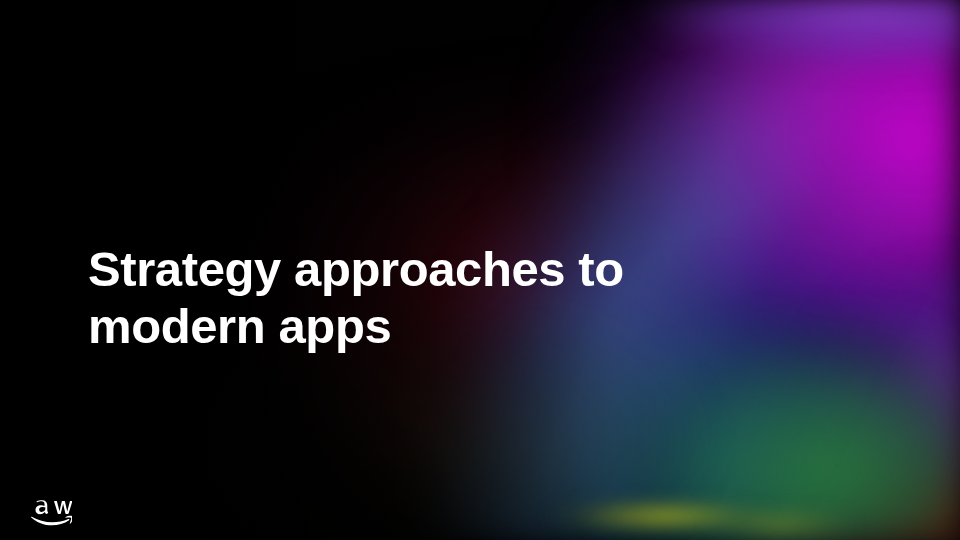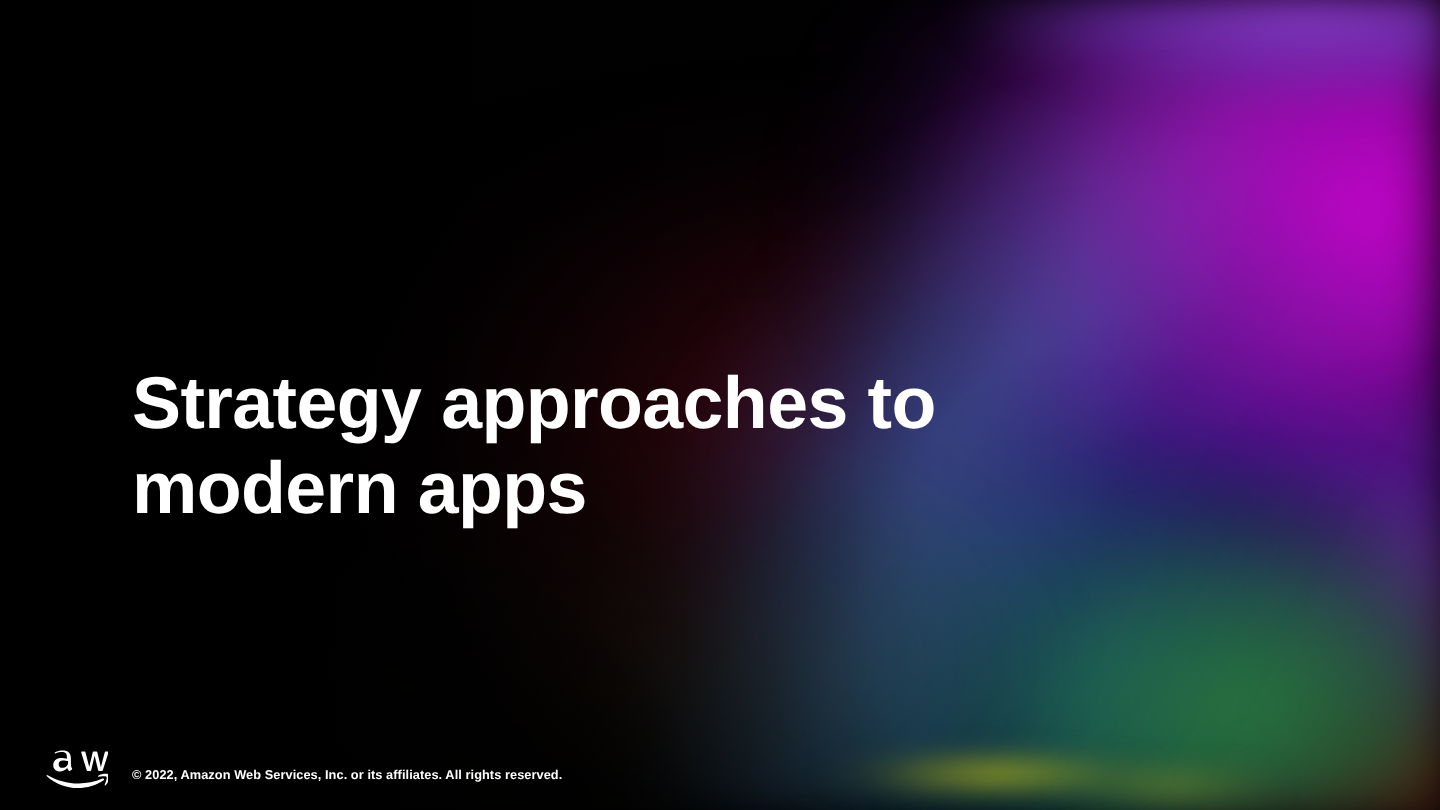--- a/index.html
+++ b/index.html
@@ -260,16 +260,15 @@
           <path d="M78.66 32.78c-1.7 0-3.39-.2-5.03-.59-1.63-.39-2.91-.81-3.75-1.31-.52-.29-.88-.62-1.01-.91-.13-.29-.2-.62-.2-.91v-1.66c0-.68.26-1.01.75-1.01.2 0 .39.03.59.1.2.07.49.2.81.33 1.11.49 2.32.88 3.59 1.14 1.31.26 2.58.39 3.88.39 2.06 0 3.66-.36 4.76-1.08 1.11-.72 1.7-1.76 1.7-3.1 0-.91-.29-1.66-.88-2.29-.59-.62-1.7-1.18-3.3-1.7l-4.73-1.47c-2.38-.75-4.14-1.86-5.22-3.33-1.08-1.44-1.63-3.04-1.63-4.73 0-1.37.29-2.58.88-3.62.59-1.04 1.37-1.96 2.35-2.68.98-.75 2.09-1.31 3.4-1.7 1.31-.39 2.68-.55 4.11-.55.72 0 1.47.03 2.19.13.75.1 1.44.23 2.12.36.65.16 1.27.33 1.86.52.59.2 1.04.39 1.37.59.46.26.78.52.98.81.2.26.29.62.29 1.08v1.53c0 .68-.26 1.04-.75 1.04-.26 0-.68-.13-1.24-.39-1.86-.85-3.95-1.27-6.27-1.27-1.86 0-3.33.29-4.34.91-1.01.62-1.53 1.57-1.53 2.91 0 .91.33 1.7.98 2.32.65.62 1.86 1.24 3.59 1.8l4.63 1.47c2.35.75 4.04 1.8 5.06 3.13 1.01 1.34 1.5 2.88 1.5 4.57 0 1.4-.29 2.68-.85 3.79-.59 1.11-1.37 2.09-2.38 2.87-1.01.81-2.22 1.4-3.62 1.83-1.47.46-3 .68-4.66.68z" transform="translate(20 0)"></path>
         </g>
 
         <g fill="#ffffff">
           <path d="M76.2 44.3c-9.2 6.8-22.6 10.4-34.1 10.4-16.1 0-30.6-5.95-41.6-15.85-.86-.78-.1-1.85.94-1.24 11.85 6.9 26.5 11.05 41.65 11.05 10.2 0 21.4-2.12 31.7-6.5 1.55-.65 2.85 1.02 1.41 2.14z" transform="translate(2 0)"></path>
           <path d="M80.05 39.9c-1.18-1.5-7.8-.72-10.8-.36-.9.1-1.04-.68-.23-1.27 5.28-3.7 13.95-2.64 14.95-1.4 1.02 1.27-.27 9.95-5.22 14.1-.76.65-1.48.3-1.15-.55 1.12-2.82 3.62-9.13 2.45-10.52z" transform="translate(2 0)"></path>
         </g>
       </svg>
     </div>
 
-    <div class="copyright">© 2022, Amazon Web Services, Inc. or its affiliates. All rights reserved.</div>
   </div>
 
 </div>
 
 </body></html>

